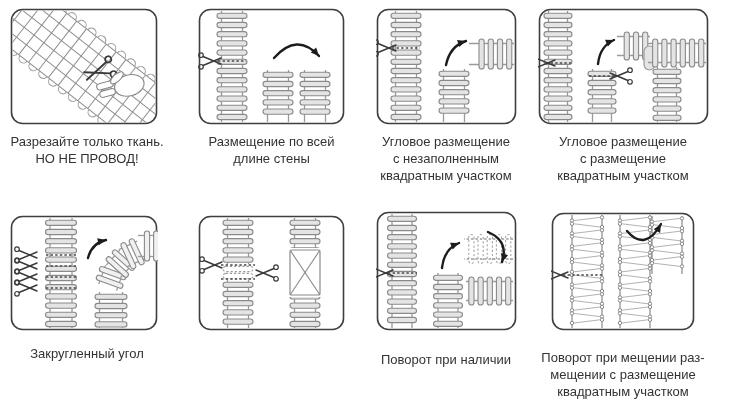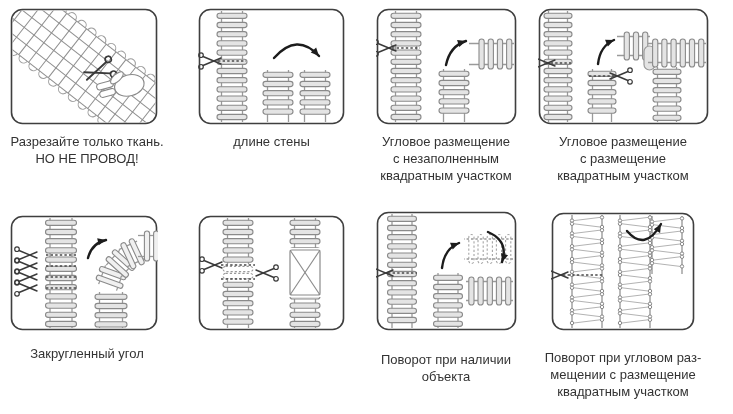--- a/index.html
+++ b/index.html
@@ -646,40 +646,40 @@
         <path d="M76,19 Q94,40 110,12" stroke="#1c1c1c" stroke-width="2.4" fill="none" stroke-linecap="round"></path>
         <polygon points="110,12 109.10914615573958,20.95580143974655 102.73651224976595,17.314296350618772" fill="#1c1c1c"></polygon>
       </g>
     </svg>
 
   <div class="cap c1">
     <div>Разрезайте только ткань.</div>
     <div>НО НЕ ПРОВОД!</div>
   </div>
   <div class="cap c2">
+    <div>Размещение по всей</div>
     <div>длине стены</div>
   </div>
   <div class="cap c3">
     <div>Угловое размещение</div>
     <div>с незаполненным</div>
     <div>квадратным участком</div>
   </div>
   <div class="cap c4">
     <div>Угловое размещение</div>
     <div>с размещение</div>
     <div>квадратным участком</div>
   </div>
   <div class="cap c5">
     <div>Закругленный угол</div>
   </div>
   <div class="cap c6">
   </div>
   <div class="cap c7">
     <div>Поворот при наличии</div>
-    <div>объекта</div>
   </div>
   <div class="cap c8">
-    <div>Поворот при угловом раз-</div>
+    <div>Поворот при мещении раз-</div>
     <div>мещении с размещение</div>
     <div>квадратным участком</div>
   </div>
 
 </div>
 
 </body></html>

